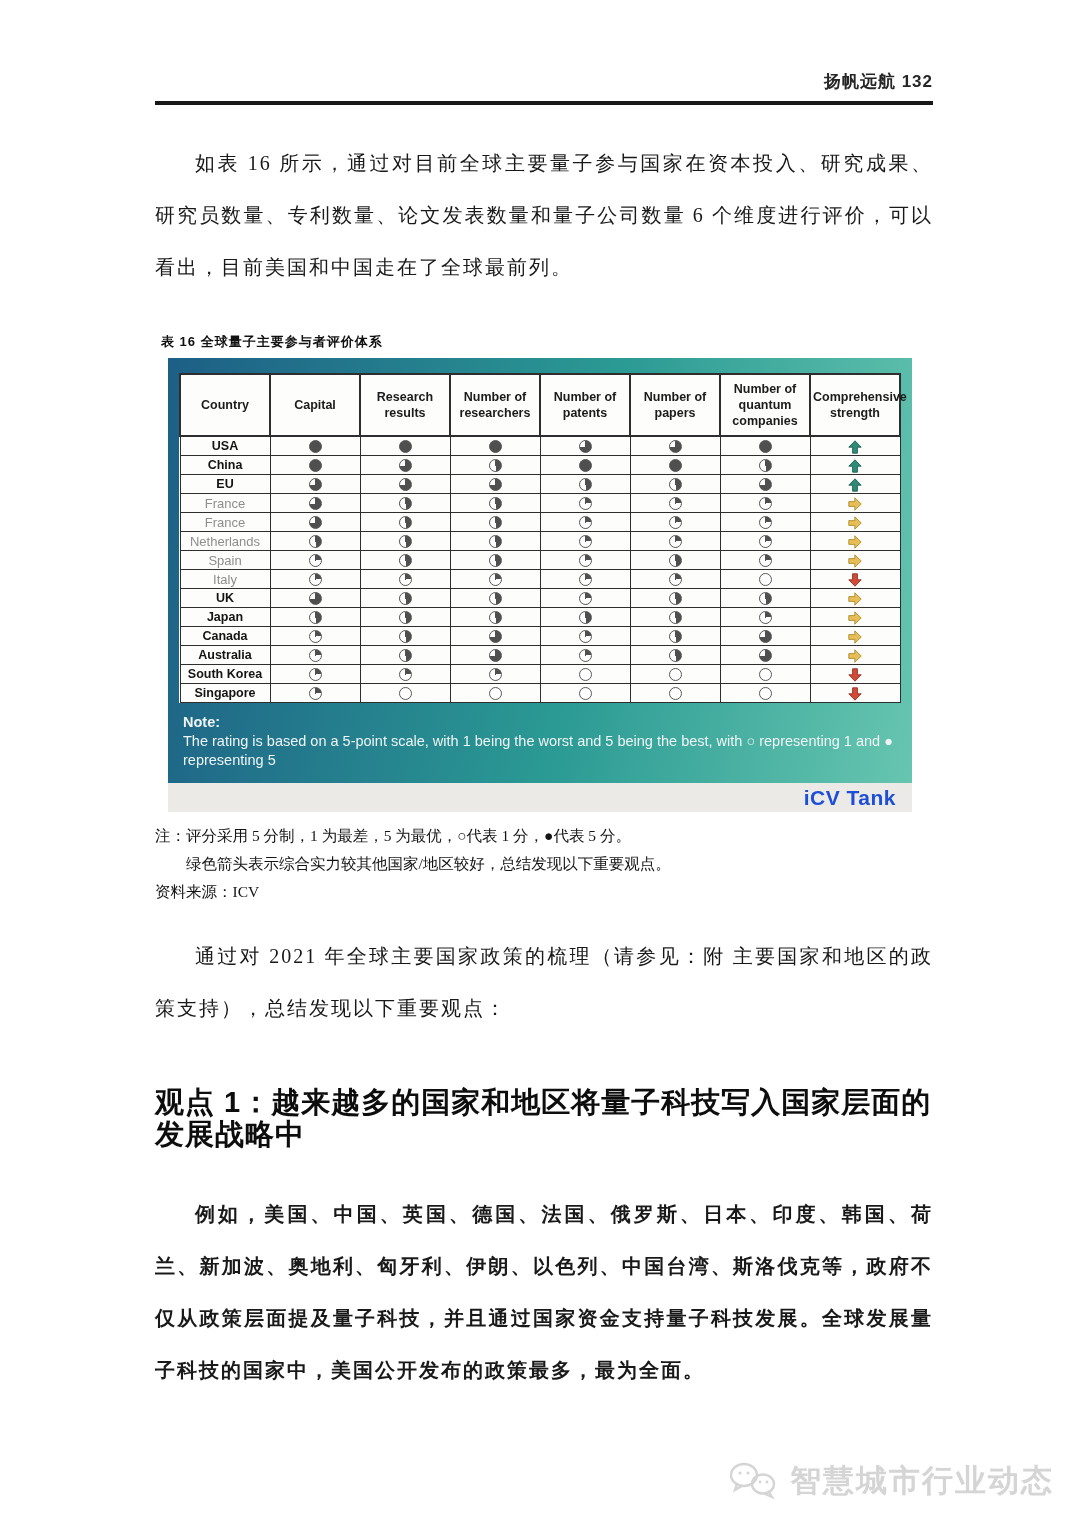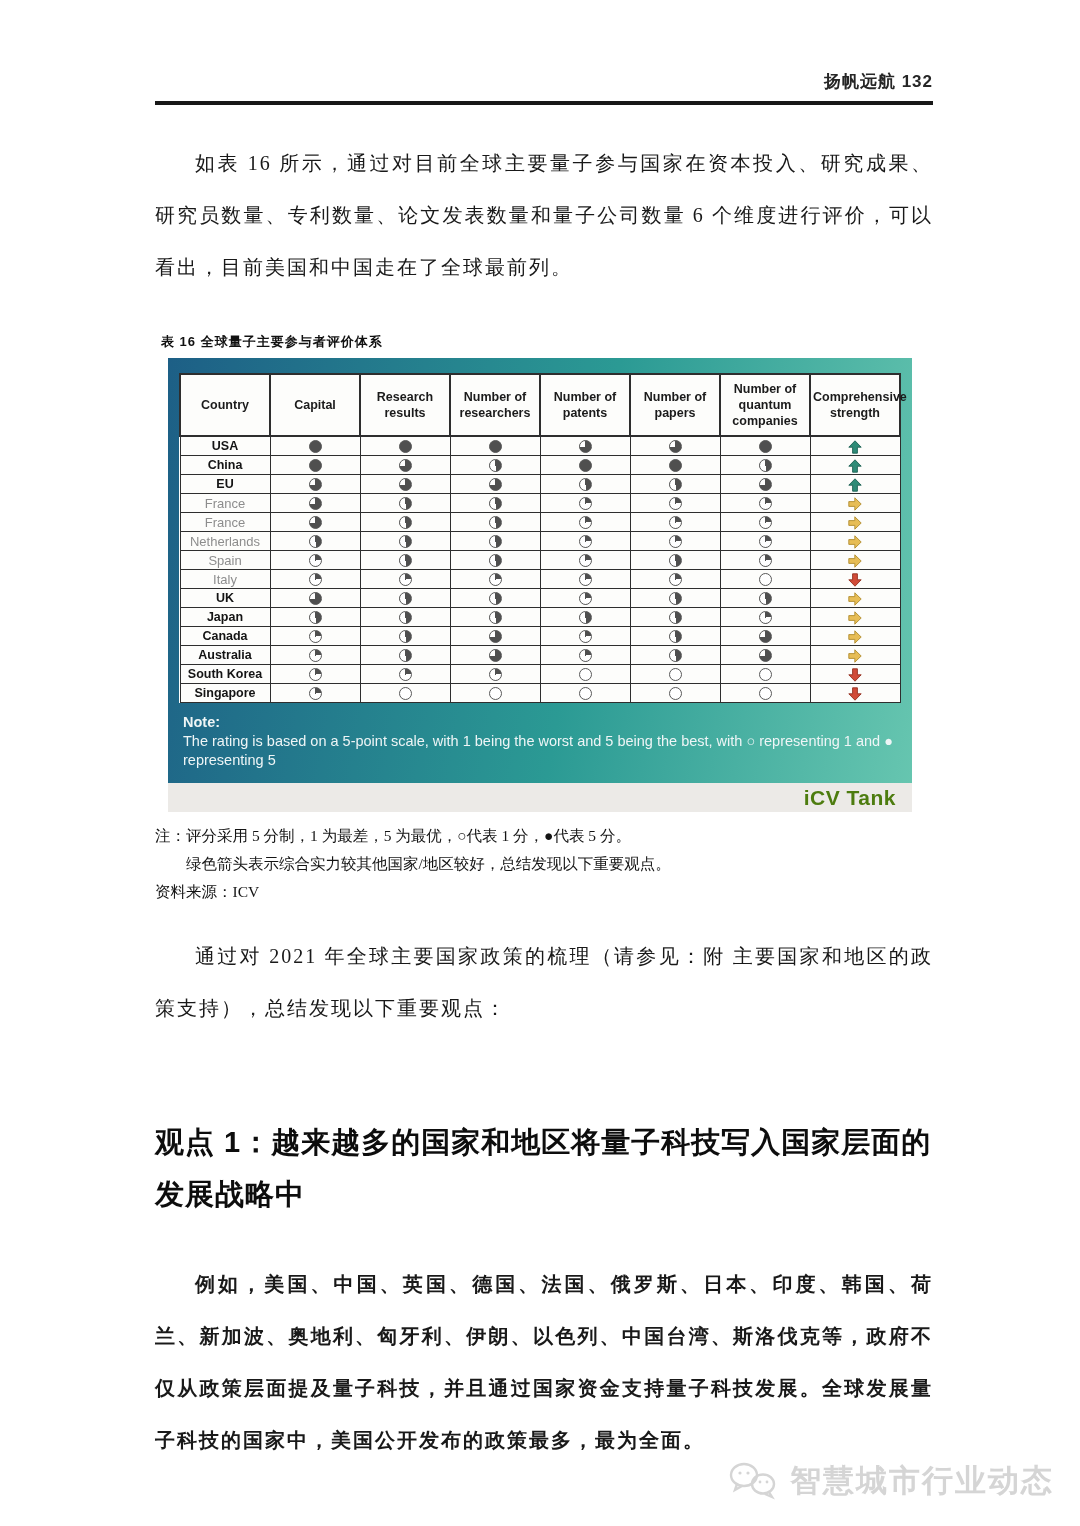--- a/index.html
+++ b/index.html
@@ -39,28 +39,28 @@
   .ball{display:inline-block;width:13px;height:13px;border-radius:50%;
     border:1px solid #595959;box-sizing:border-box;vertical-align:middle;}
   .trend-svg{vertical-align:middle;}
 
   .note-block{padding:10px 4px 13px 4px;font-family:"Liberation Sans",sans-serif;
     color:#eef5f6;font-size:14.5px;line-height:19px;}
   .note-label{font-weight:bold;display:block;}
   .brand-strip{margin:0 -11px;height:29px;background:#eceae7;display:flex;
     justify-content:flex-end;align-items:center;padding-right:16px;box-sizing:border-box;}
   .brand-text{font-family:"Liberation Sans",sans-serif;font-weight:bold;font-size:21px;
-    color:#4d7c0f;letter-spacing:0.5px;}
+    color:#1d4ed8;letter-spacing:0.5px;}
 
   .footnotes{margin-top:10px;font-size:15.5px;line-height:28px;color:#141414;}
   .footnotes .fn2{padding-left:2em;}
   .footnotes .fn3{font-size:15.5px;}
 
-  .viewpoint-heading{margin-top:82px;font-family:"Liberation Sans",sans-serif;
-    font-weight:bold;font-size:29px;line-height:52px;color:#0d0d0d;letter-spacing:1px;}
+  .viewpoint-heading{margin-top:52px;font-family:"Liberation Sans",sans-serif;
+    font-weight:bold;font-size:29px;line-height:32px;color:#0d0d0d;letter-spacing:1px;}
 
   .footer-mark{position:absolute;right:26px;bottom:24px;display:flex;align-items:center;
     gap:10px;color:#d5d5d5;font-family:"Liberation Sans",sans-serif;font-weight:bold;
     font-size:31px;letter-spacing:2px;}
 </style>
 </head>
 <body>
 
 <div class="content">
 

